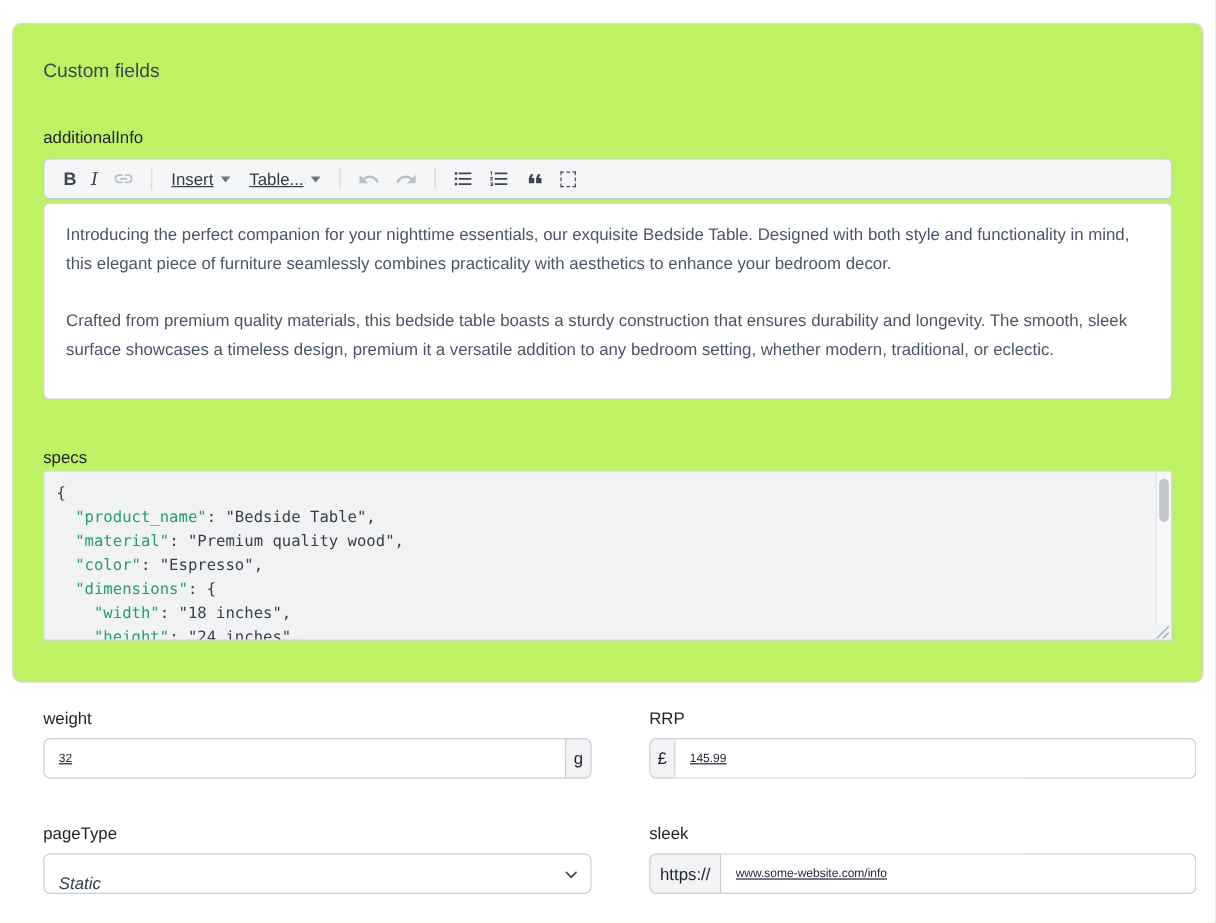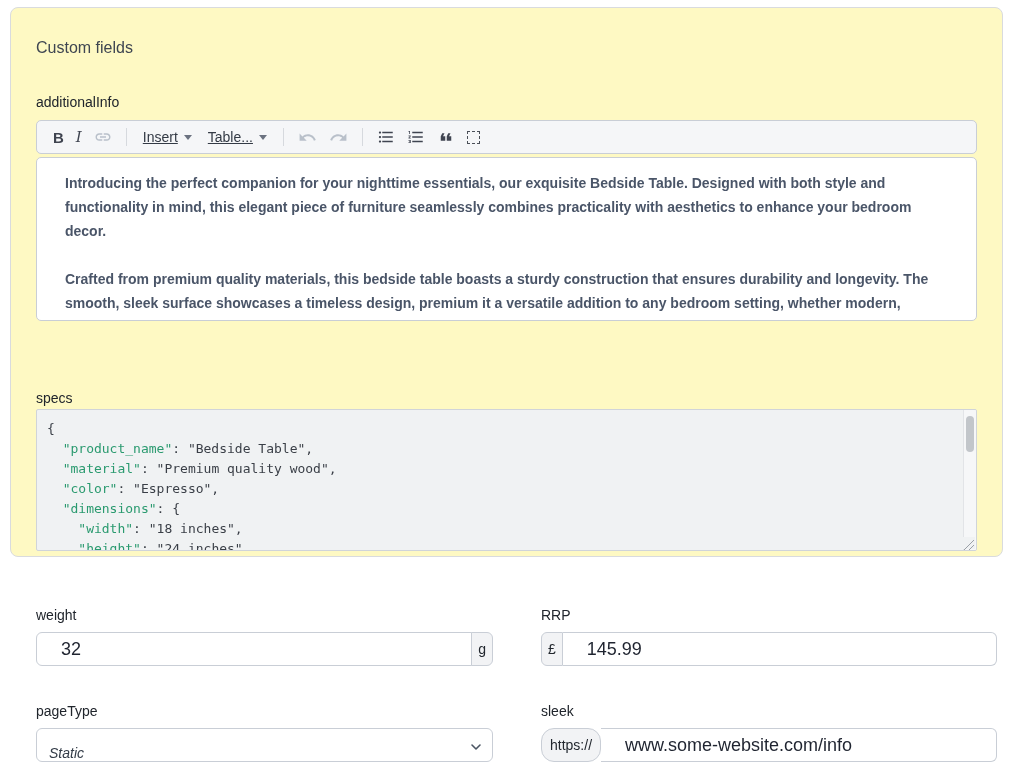--- a/index.html
+++ b/index.html
@@ -5,23 +5,23 @@
   * { box-sizing: border-box; }
   html, body { margin: 0; padding: 0; }
   body {
     width: 1013px; height: 769px;
     background: #fff;
     font-family: "Liberation Sans", "DejaVu Sans", sans-serif;
     position: relative;
     overflow: hidden;
   }
   .card {
-    position: absolute; left: 10px; top: 7px;
+    position: absolute; left: 10px; top: 19px;
     width: 993px; height: 550px;
-    background: #fef9c3;
+    background: #bef264;
     border: 1px solid #d9dbde;
     border-radius: 8px;
     padding: 30px 25px 0 25px;
   }
   .page-title {
     margin: 0 0 38px 0;
     font-size: 16px; font-weight: 500;
     color: #3f4651;
     line-height: 19px;
   }
@@ -66,24 +66,23 @@
     border-top: 5px solid #6b7280;
   }
   .tb-btn svg { display: block; }
   .dashed-box { width: 13px; height: 13px; border: 1.5px dashed #4a4f58; }
 
   .rte-content {
     height: 164px;
     border: 1px solid #c9ced6;
     border-radius: 5px;
     background: #fff;
-    padding: 13px 28px;
-    margin-bottom: 70px;
+    padding: 13px 18px;
+    margin-bottom: 41px;
     overflow: hidden;
-    font-weight: bold;
   }
   .rte-content p {
     margin: 0 0 24px 0;
     font-size: 14px; line-height: 24px; color: #4a5568;
   }
 
   
   .code-box {
     position: relative;
     height: 142px;
@@ -123,38 +122,39 @@
     gap: 48px;
     margin-bottom: 38px;
   }
   .field-block .field-label { margin-bottom: 10px; }
   .input-group { display: flex; height: 34px; }
   .text-input {
     flex: 1; min-width: 0;
     height: 34px;
     border: 1px solid #c9ced6;
     border-radius: 6px;
-    padding: 0 24px;
-    font-size: 18px; color: #1f2430;
+    padding: 0 12px;
+    font-size: 10px; color: #1f2430;
     font-family: inherit;
     background: #fff;
     outline: none;
+    text-decoration: underline;
   }
   .input-group .text-input.has-suffix { border-radius: 6px 0 0 6px; }
   .input-group .text-input.has-prefix { border-radius: 0 6px 6px 0; border-left: none; }
   .addon {
     display: flex; align-items: center; justify-content: center;
     background: #f2f3f5;
     border: 1px solid #c9ced6;
     font-size: 14px; color: #22272e;
     padding: 0 6px;
   }
   .addon.suffix { border-left: 1px solid #c9ced6; border-radius: 0 6px 6px 0; margin-left: -1px; }
   .addon.prefix { border-radius: 6px 0 0 6px; }
-  .addon.wide { padding: 0 8px; border-radius: 13px; }
+  .addon.wide { padding: 0 8px; }
 
   .select-wrap { position: relative; height: 34px; }
   .select-input {
     width: 100%; height: 34px;
     -webkit-appearance: none; appearance: none;
     border: 1px solid #c9ced6; border-radius: 6px;
     background: #fff; padding: 16px 30px 0 12px;
     font-size: 14px; color: #333c48;
     font-family: inherit;
     outline: none; cursor: pointer; font-style: italic;

